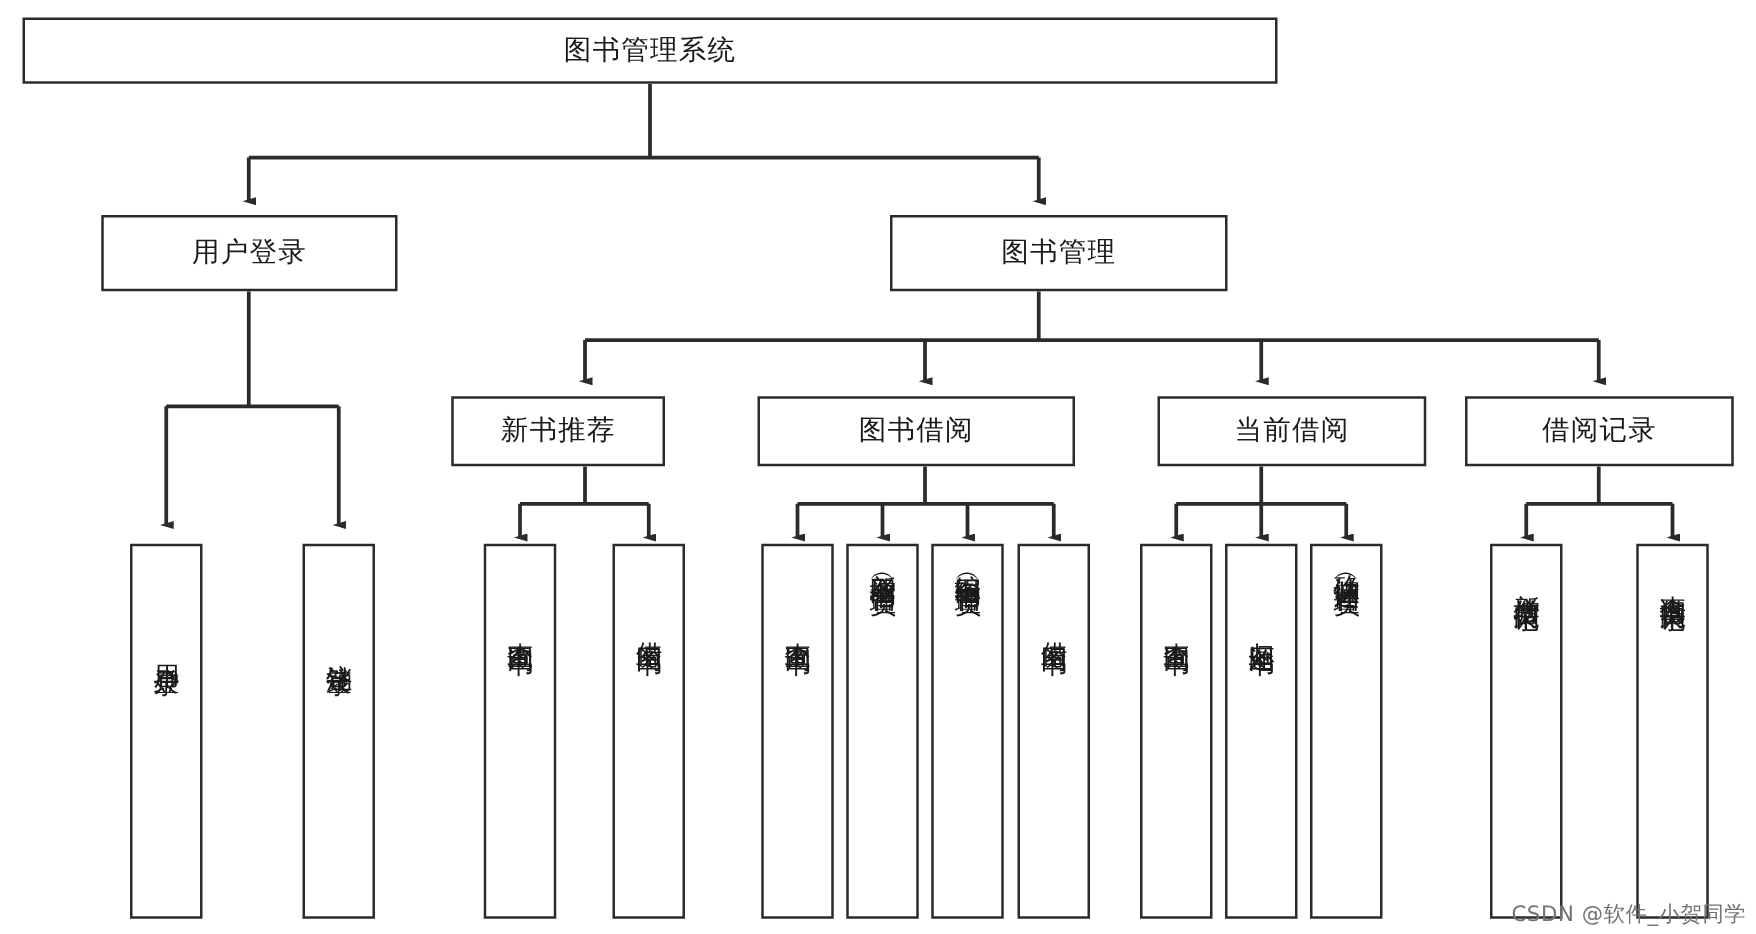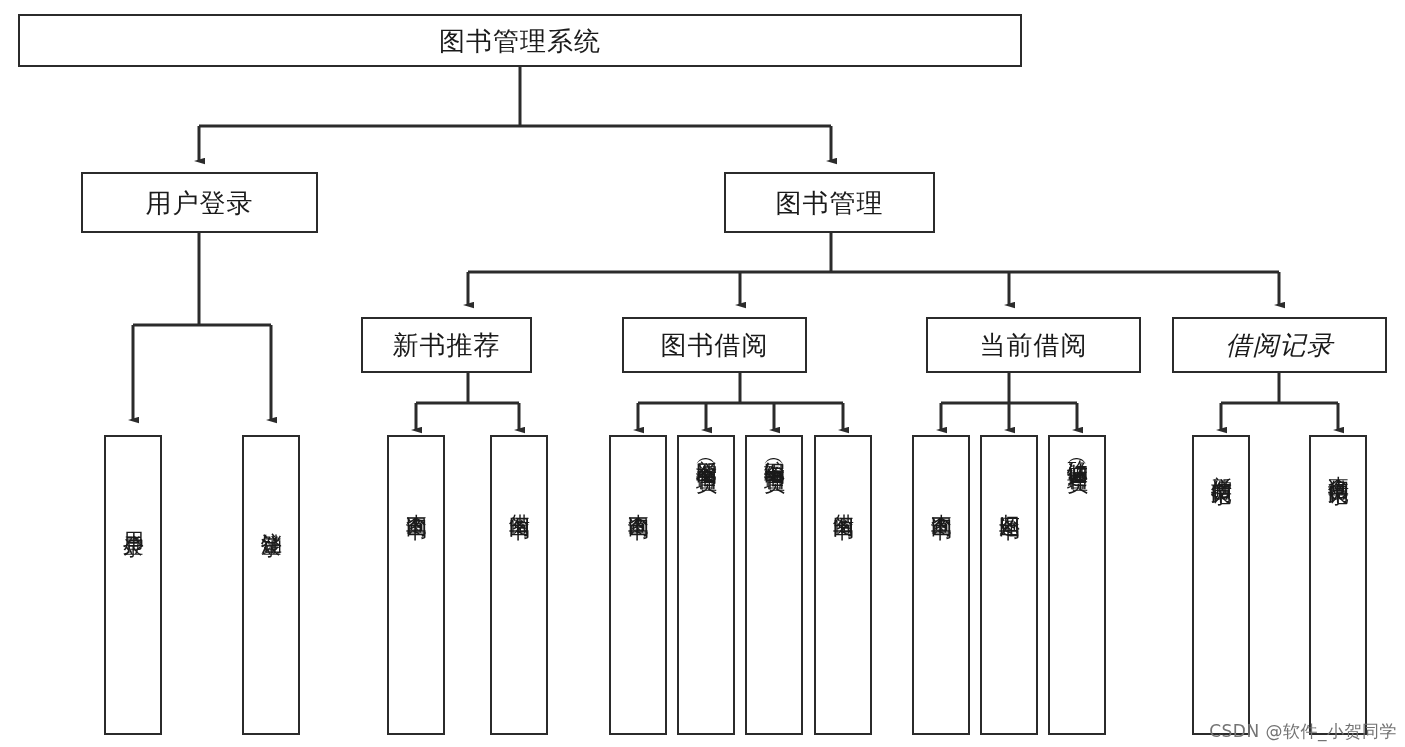--- a/index.html
+++ b/index.html
@@ -31,21 +31,21 @@
     box-sizing: border-box;
     background: #ffffff;
     border: 2px solid #2b2b2b;
     display: flex;
     color: #1a1a1a;
   }
   
   .node.horiz {
     align-items: center;
     justify-content: center;
-    font-size: 26px;
+    font-size: 22px;
     letter-spacing: 1px;
   }
   .node.horiz .node-label {
     line-height: 1;
     white-space: nowrap;
   }
   
   .node.vert {
     align-items: flex-start;
     justify-content: center;
@@ -131,37 +131,37 @@
   </svg>
 
   <div class="node horiz" style="left:18px; top:14px; width:1004px; height:53px;">
     <span class="node-label">图书管理系统</span>
   </div>
 
   <div class="node horiz" style="left:81px; top:172px; width:237px; height:61px;">
     <span class="node-label">用户登录</span>
   </div>
 
-  <div class="node horiz" style="left:712px; top:172px; width:211px; height:61px;margin-left:12px;">
+  <div class="node horiz" style="left:712px; top:172px; width:270px; height:61px;">
     <span class="node-label">图书管理</span>
   </div>
 
   <div class="node horiz" style="left:361px; top:317px; width:171px; height:56px;">
     <span class="node-label">新书推荐</span>
   </div>
 
-  <div class="node horiz" style="left:622px; top:317px; width:185px; height:56px;">
+  <div class="node horiz" style="left:606px; top:317px; width:254px; height:56px;">
     <span class="node-label">图书借阅</span>
   </div>
 
   <div class="node horiz" style="left:902px; top:317px; width:215px; height:56px;margin-left:24px;">
     <span class="node-label">当前借阅</span>
   </div>
 
-  <div class="node horiz" style="left:1172px; top:317px; width:215px; height:56px;font-style:italic;">
+  <div class="node horiz" style="left:1172px; top:317px; width:215px; height:56px;">
     <span class="node-label">借阅记录</span>
   </div>
 
   <div class="node vert pad-lg" style="left:104px; top:435px; width:58px; height:300px;">
     <span class="node-label">用户登录</span>
   </div>
 
   <div class="node vert pad-lg" style="left:242px; top:435px; width:58px; height:300px;">
     <span class="node-label">注销登录</span>
   </div>

